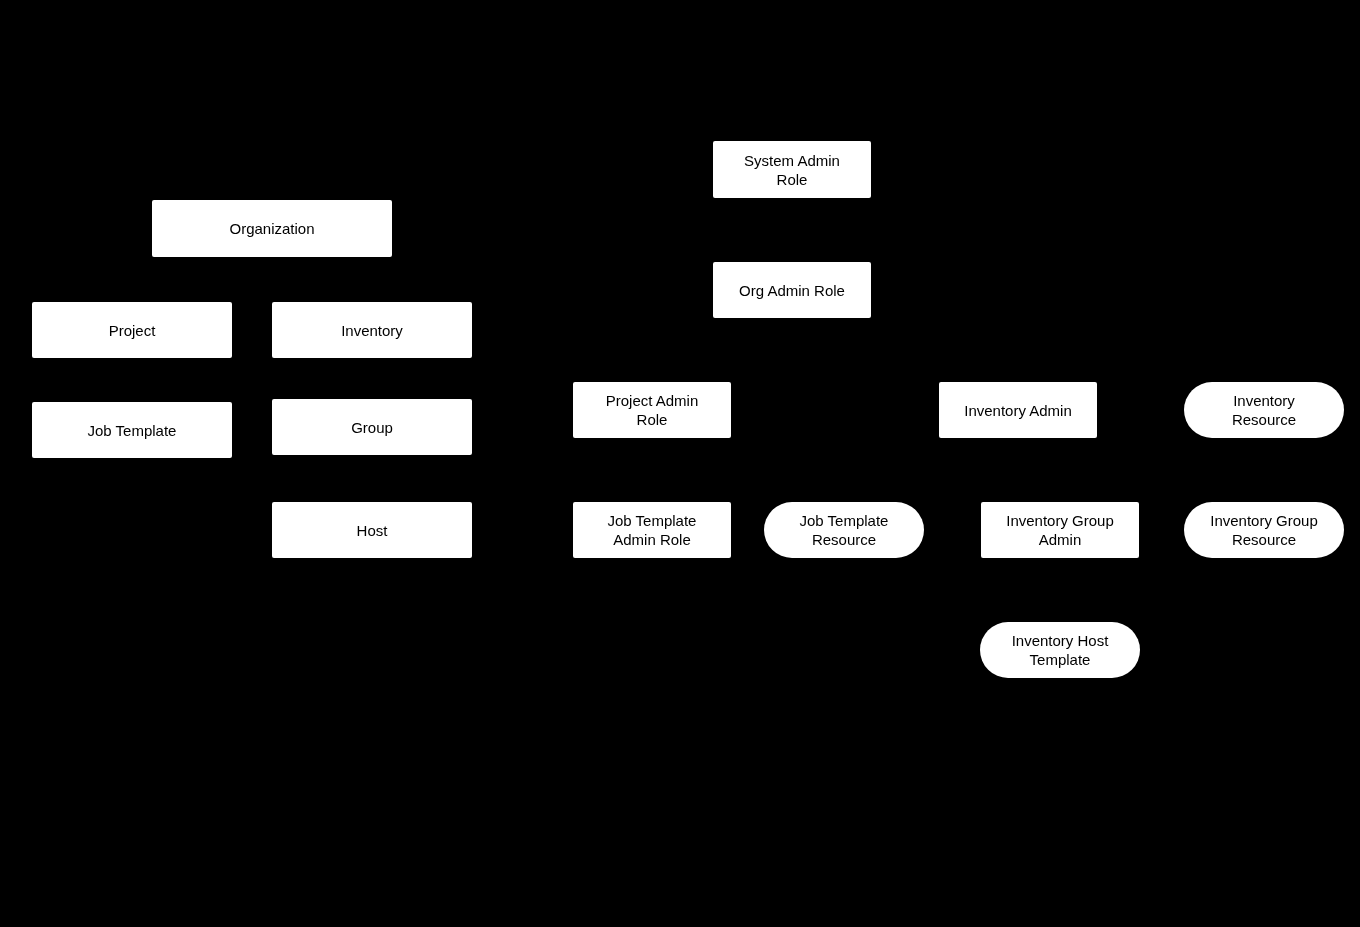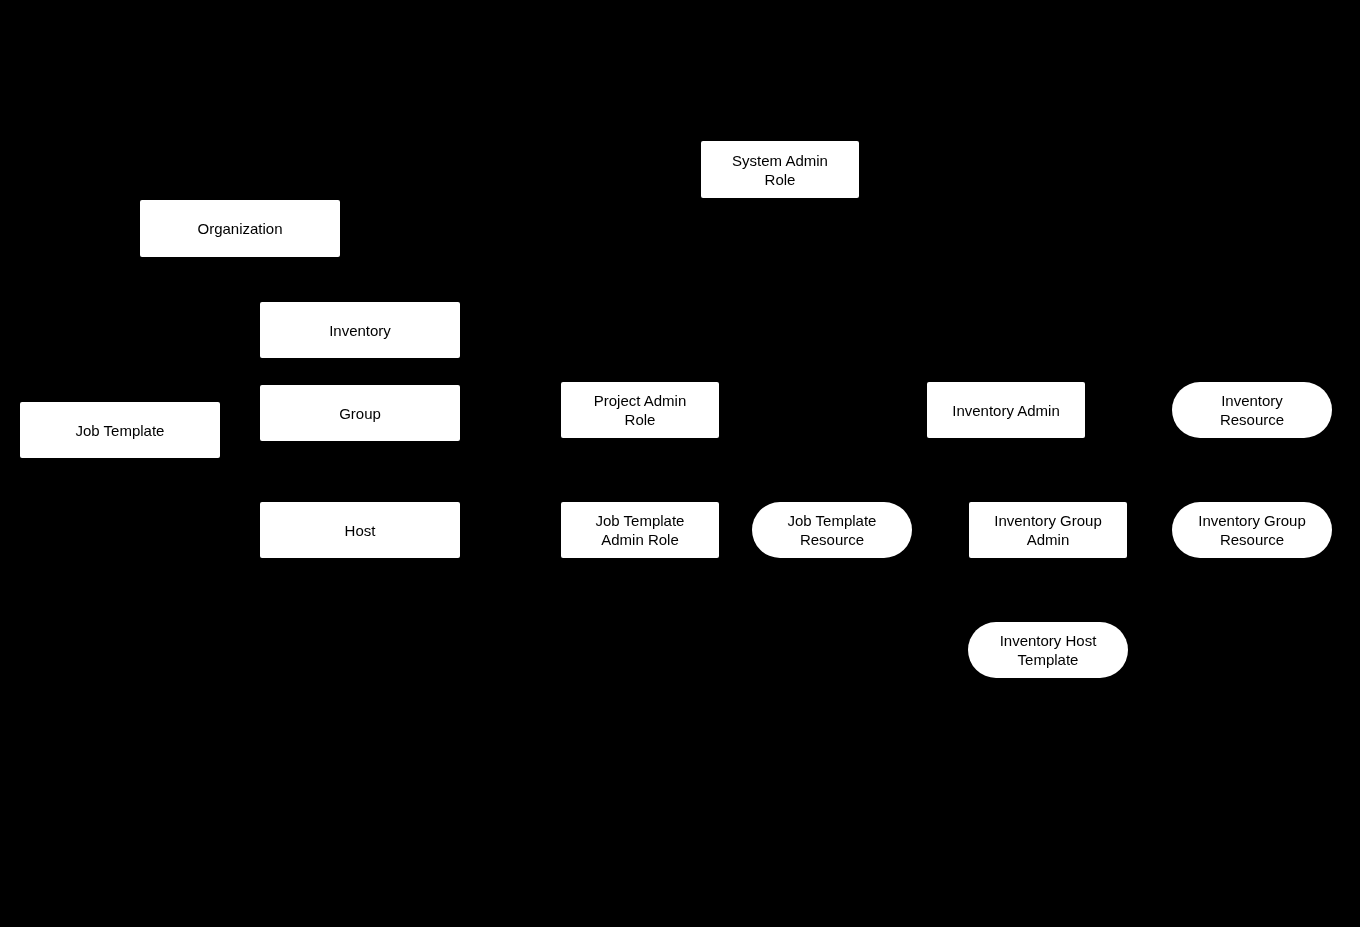--- a/index.html
+++ b/index.html
@@ -21,39 +21,42 @@
     color: #000000;
     display: flex;
     align-items: center;
     justify-content: center;
     text-align: center;
     font-size: 15px;
     line-height: 19px;
     box-sizing: border-box;
     padding: 2px 6px;
     white-space: pre-line;
+    margin-left: 12px;
   }
   .node.rect {
     border-radius: 2px;
   }
   .node.pill {
     border-radius: 999px;
   }
 </style>
 </head>
 <body>
 
 <div id="canvas">
-    <div class="node rect" style="left: 140px; top: 200px; width: 200px; height: 57px; text-align: right;">Organization</div>
+    <div class="node rect" style="left: 140px; top: 200px; width: 240px; height: 57px; text-align: right;">Organization</div>
+    <div class="node rect" style="left: 20px; top: 302px; width: 200px; height: 56px;">Project</div>
     <div class="node rect" style="left: 260px; top: 302px; width: 200px; height: 56px;">Inventory</div>
     <div class="node rect" style="left: 20px; top: 402px; width: 200px; height: 56px;">Job Template</div>
-    <div class="node rect" style="left: 260px; top: 385px; width: 200px; height: 56px;">Group</div>
+    <div class="node rect" style="left: 260px; top: 399px; width: 200px; height: 56px;">Group</div>
     <div class="node rect" style="left: 260px; top: 502px; width: 200px; height: 56px;">Host</div>
     <div class="node rect" style="left: 701px; top: 141px; width: 158px; height: 57px;">System Admin
 Role</div>
+    <div class="node rect" style="left: 701px; top: 262px; width: 158px; height: 56px;">Org Admin Role</div>
     <div class="node rect" style="left: 561px; top: 382px; width: 158px; height: 56px;">Project Admin
 Role</div>
     <div class="node rect" style="left: 927px; top: 382px; width: 158px; height: 56px;">Inventory Admin</div>
     <div class="node pill" style="left: 1172px; top: 382px; width: 160px; height: 56px;">Inventory
 Resource</div>
     <div class="node rect" style="left: 561px; top: 502px; width: 158px; height: 56px;">Job Template
 Admin Role</div>
     <div class="node pill" style="left: 752px; top: 502px; width: 160px; height: 56px;">Job Template
 Resource</div>
     <div class="node rect" style="left: 969px; top: 502px; width: 158px; height: 56px;">Inventory Group

